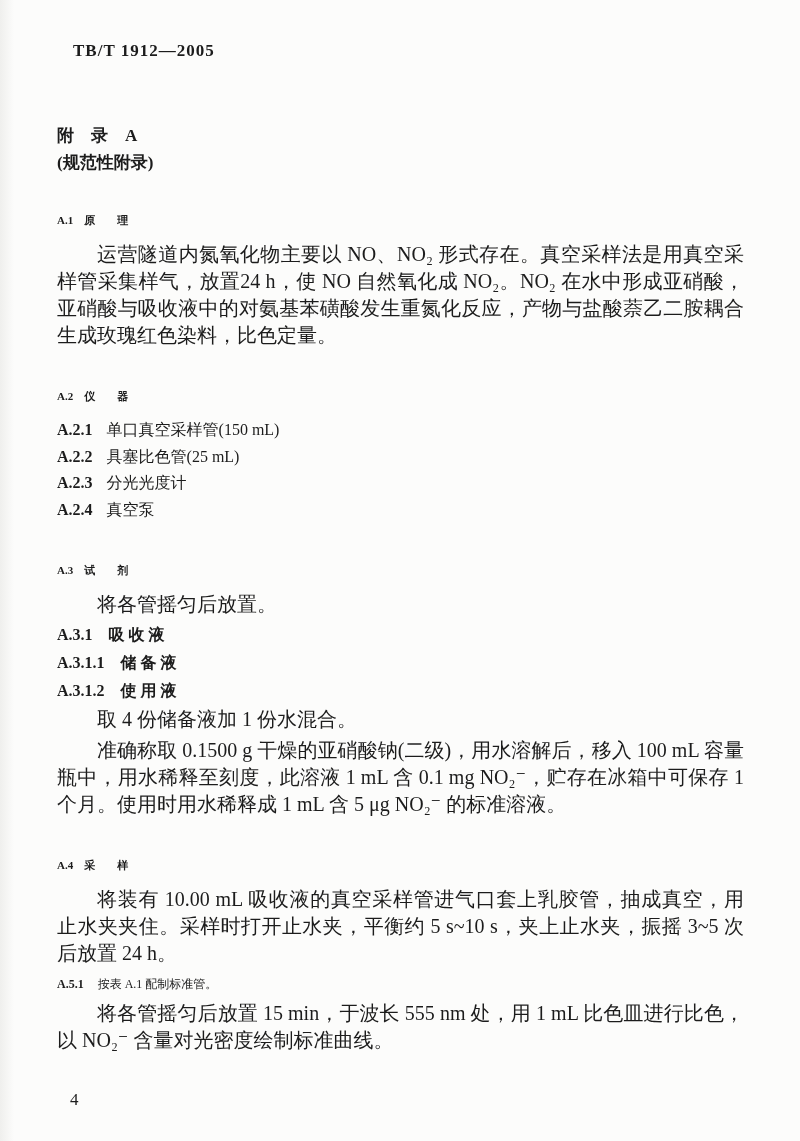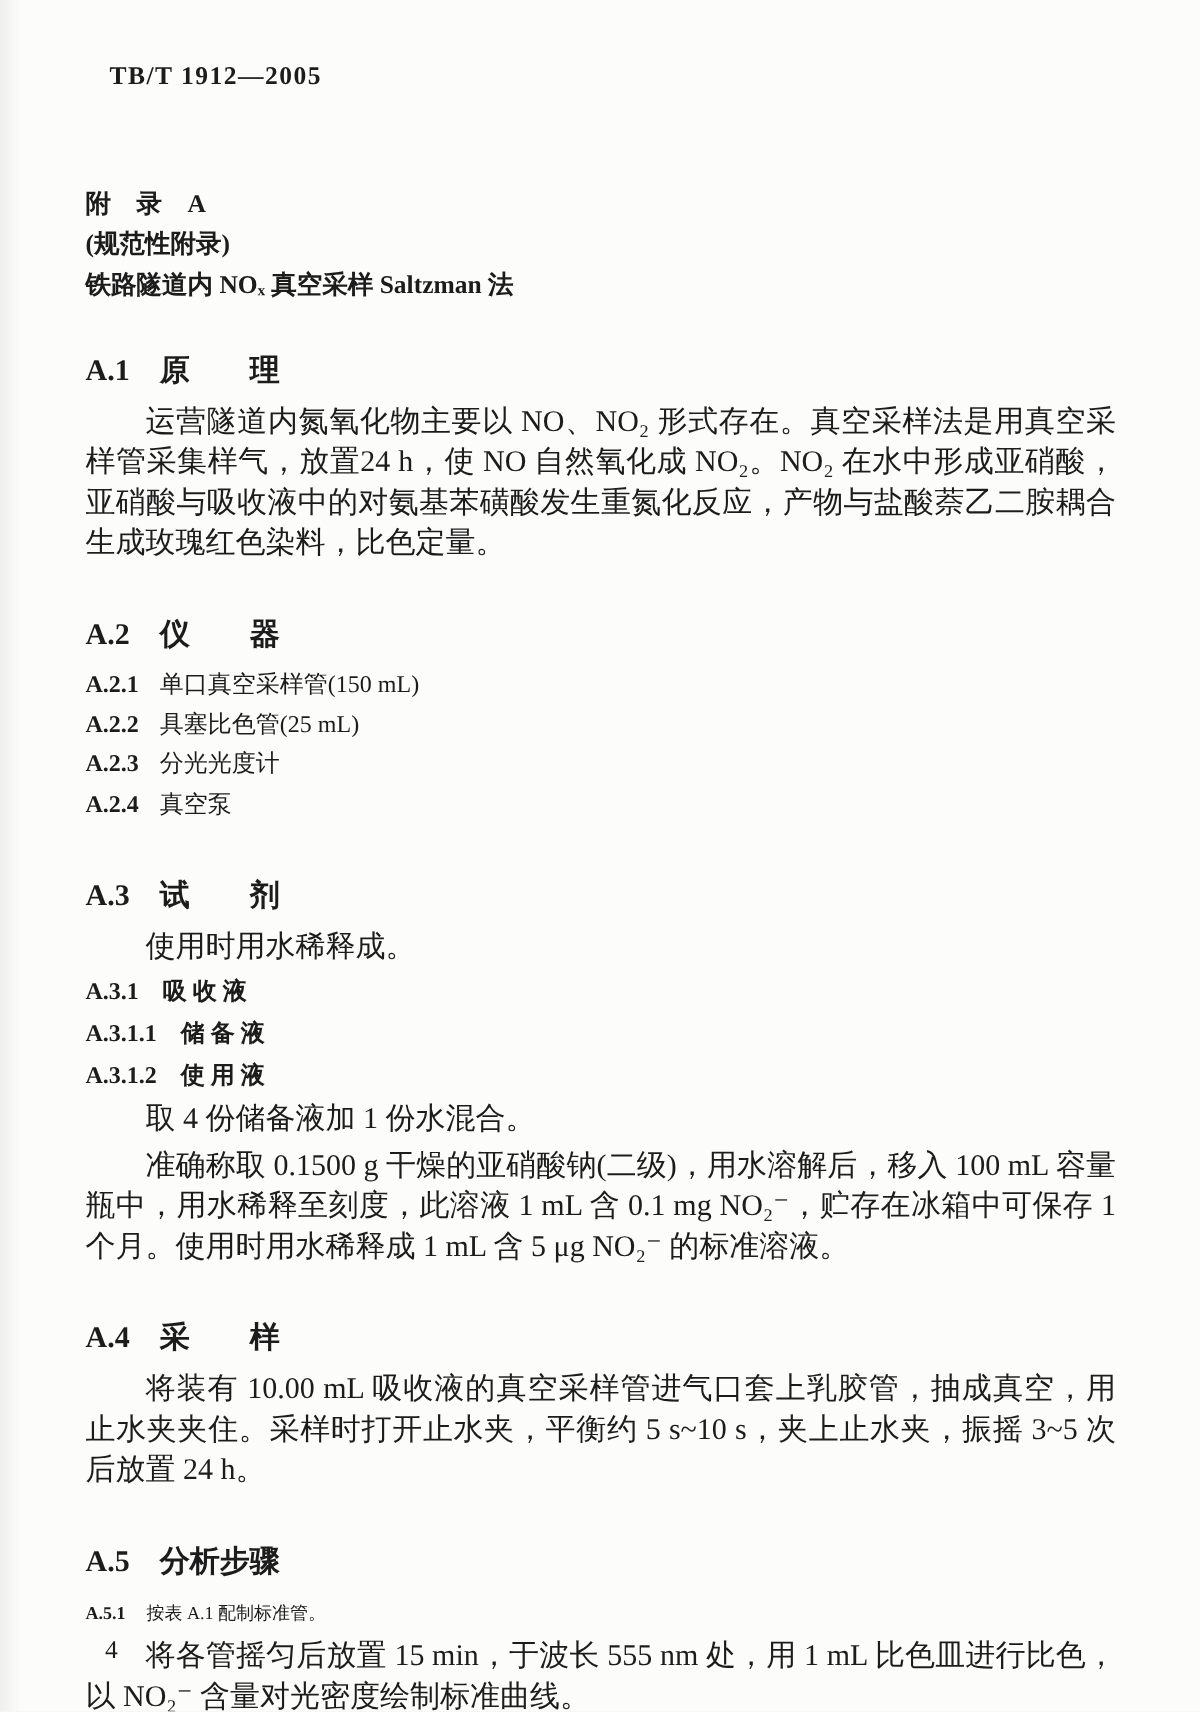--- a/index.html
+++ b/index.html
@@ -19,21 +19,21 @@
     overflow:hidden;
   }
   .doc-header{
     font-size:17px;font-weight:bold;letter-spacing:1px;
     margin-left:16px;line-height:22px;
   }
   .title-block{text-align:left;margin-top:60px;}
   .title-line{font-size:17px;font-weight:bold;line-height:27px;}
   .content{margin-top:32px;}
   .sec-h{
-    font-size:20px;font-weight:bold;line-height:24px;
+    font-size:11px;font-weight:bold;line-height:24px;
     margin:35px 0 9px 0;
   }
   .sec-h.first{margin-top:0;}
   .sub-h{
     font-size:16px;font-weight:bold;line-height:25px;
     margin:3px 0 3px 0;
   }
   .para{
     font-size:20px;line-height:27px;
     text-align:justify;text-justify:inter-ideograph;
@@ -56,21 +56,20 @@
 </head>
 <body>
 
 <div class="page">
 
   <div class="doc-header">TB/T 1912—2005</div>
 
   <div class="title-block">
     <div class="title-line">附　录　A</div>
     <div class="title-line">(规范性附录)</div>
-    <div class="title-line">铁路隧道内 NOₓ 真空采样 Saltzman 法</div>
   </div>
 
   <div class="content">
 
     <div class="sec-h first">A.1　原　　理</div>
     <p class="para">运营隧道内氮氧化物主要以 NO、NO₂ 形式存在。真空采样法是用真空采样管采集样气，放置24 h，使 NO 自然氧化成 NO₂。NO₂ 在水中形成亚硝酸，亚硝酸与吸收液中的对氨基苯磺酸发生重氮化反应，产物与盐酸萘乙二胺耦合生成玫瑰红色染料，比色定量。</p>
 
     <div class="sec-h">A.2　仪　　器</div>
     <div class="equip-list">
       <div class="equip-item">
@@ -81,31 +80,30 @@
       </div>
       <div class="equip-item">
         <span class="clause-num">A.2.3</span><span>分光光度计</span>
       </div>
       <div class="equip-item">
         <span class="clause-num">A.2.4</span><span>真空泵</span>
       </div>
     </div>
 
     <div class="sec-h">A.3　试　　剂</div>
-    <p class="para">使用时用水稀释成。</p>
+    <p class="para">将各管摇匀后放置。</p>
     <div class="sub-h">A.3.1　吸 收 液</div>
     <div class="sub-h">A.3.1.1　储 备 液</div>
     <div class="sub-h">A.3.1.2　使 用 液</div>
     <p class="para">取 4 份储备液加 1 份水混合。</p>
     <p class="para">准确称取 0.1500 g 干燥的亚硝酸钠(二级)，用水溶解后，移入 100 mL 容量瓶中，用水稀释至刻度，此溶液 1 mL 含 0.1 mg NO₂⁻，贮存在冰箱中可保存 1 个月。使用时用水稀释成 1 mL 含 5 μg NO₂⁻ 的标准溶液。</p>
 
     <div class="sec-h">A.4　采　　样</div>
     <p class="para">将装有 10.00 mL 吸收液的真空采样管进气口套上乳胶管，抽成真空，用止水夹夹住。采样时打开止水夹，平衡约 5 s~10 s，夹上止水夹，振摇 3~5 次后放置 24 h。</p>
 
-    <div class="sec-h">A.5　分析步骤</div>
     <div class="clause-line">
       <span class="clause-num">A.5.1</span><span>按表 A.1 配制标准管。</span>
     </div>
     <p class="para">将各管摇匀后放置 15 min，于波长 555 nm 处，用 1 mL 比色皿进行比色，以 NO₂⁻ 含量对光密度绘制标准曲线。</p>
 
   </div>
 
   <div class="page-number">4</div>
 
 </div>

